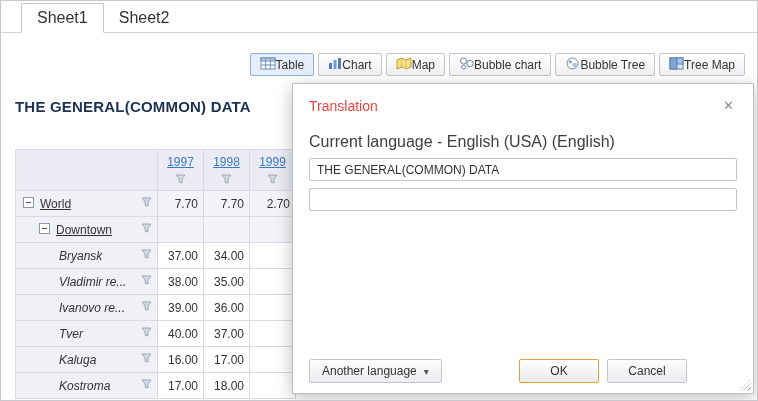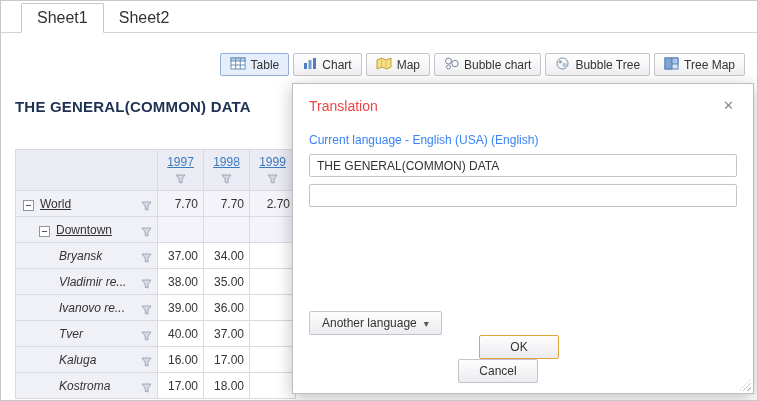--- a/index.html
+++ b/index.html
@@ -10,65 +10,65 @@
   
   .tabstrip { position:absolute; top:7px; left:0; right:0; height:25px;
               display:flex; align-items:flex-end; padding-left:20px;
               border-bottom:1px solid #d2d2d8; }
   .tab { padding:5px 15px; font-size:16px; color:#333; cursor:pointer; }
   .tab.active { background:#fff; border:1px solid #c6c6cd; border-bottom:1px solid #fff;
                 margin-bottom:-1px; border-radius:2px 2px 0 0; }
 
   
   .toolbar { position:absolute; top:52px; right:12px; display:flex; gap:4px; }
-  .tb-btn { display:flex; align-items:center; gap:5px; height:23px; padding:8px 9px;
+  .tb-btn { display:flex; align-items:center; height:23px; padding:8px 9px;
             border:1px solid #c4c4cc; border-radius:2px; cursor:pointer;
             background:linear-gradient(#fefefe,#f0f0f3); font-size:12px; color:#333; white-space:nowrap; }
   .tb-btn.selected { background:#e6eefb; border-color:#93afd7; }
 
   
   .page-title { position:absolute; top:97px; left:14px; font-size:15px; font-weight:bold;
                 color:#1d3252; letter-spacing:.2px; }
 
   
   .pivot-wrap { position:absolute; top:148px; left:14px; }
   table.pivot { border-collapse:collapse; font-size:12px; table-layout:fixed; }
   .pivot th, .pivot td { border:1px solid #d9d9e2; }
   .pivot th.corner { width:142px; background:#ebebf3; height:41px; }
   .pivot th.year { width:46px; background:#ebebf3; text-align:center; vertical-align:top;
                    padding-top:5px; font-weight:normal; }
   .pivot th.year a { color:#3b7abf; text-decoration:underline; cursor:pointer; }
   .pivot th.year .funnel { display:block; margin:4px auto 0; width:11px; }
   .pivot td { height:26px; }
   .label-cell { background:#f0f0f7; }
-  .label-inner { display:flex; align-items:flex-end; padding-right:5px; }
+  .label-inner { display:flex; align-items:flex-start; padding-right:5px; }
   .lvl0 .label-inner { padding-left:7px; }
   .lvl1 .label-inner { padding-left:23px; }
   .lvl2 .label-inner { padding-left:43px;font-style:italic; }
   .collapse { display:inline-flex; margin-right:6px; cursor:pointer; line-height:0; }
   .row-link { color:#333; text-decoration:underline; cursor:pointer; }
   .row-plain { color:#333; }
   .label-inner .funnel { margin-left:auto; cursor:pointer; line-height:0; }
   td.val { width:46px; text-align:right; padding-right:5px; background:#fff; color:#333; }
   tr.group td.val { background:#f3f3f9; }
 
   
   .dialog { position:absolute; left:291px; top:82px; width:462px; height:311px;
             background:#fff; border:1px solid #bcbcc4; z-index:5;
             box-shadow:0 4px 16px rgba(0,0,0,.25); padding:13px 16px; }
   .dialog-title-row { display:flex; justify-content:space-between; align-items:center; }
   .dialog-title { font-size:14px; color:#ef4444; }
   .dialog-close { color:#8a8a92; font-size:13px; cursor:pointer; padding:1px 3px; }
-  .field-label { margin-top:19px; font-size:12px; color:#3b82f6; }
+  .field-label { margin-top:19px; font-size:16px; color:#404040; }
   .field-label b { font-weight:bold; }
   input.text { display:block; width:100%; height:23px; margin-top:7px; padding:0 7px;
                border:1px solid #c3c3cb; border-radius:2px; font-size:12px; color:#333;
                font-family:"Liberation Sans", sans-serif; }
   .dialog-footer { position:absolute; left:16px; right:16px; bottom:10px;
-                   display:flex; align-items:center;flex-direction:column; }
+                   display:flex; align-items:center; }
   .btn { height:24px; padding:0 12px; border:1px solid #c4c4cc; border-radius:2px;
          background:linear-gradient(#fdfdfd,#ececf0); font-size:12px; color:#333;
          cursor:pointer; font-family:"Liberation Sans", sans-serif; }
   .btn-another { margin-right:auto; display:inline-flex; align-items:center; gap:7px; }
   .btn-another .caret { font-size:10px; color:#555; }
   .btn-ok { width:80px; border-color:#e2a33e; margin-right:8px; }
   .btn-cancel { width:80px; margin-right:50px; }
   .grip { position:absolute; right:2px; bottom:2px; width:12px; height:12px;
           background:repeating-linear-gradient(135deg, transparent 0 2px, #c2c2c8 2px 3px);
           clip-path:polygon(100% 0, 100% 100%, 0 100%); cursor:nwse-resize; }

